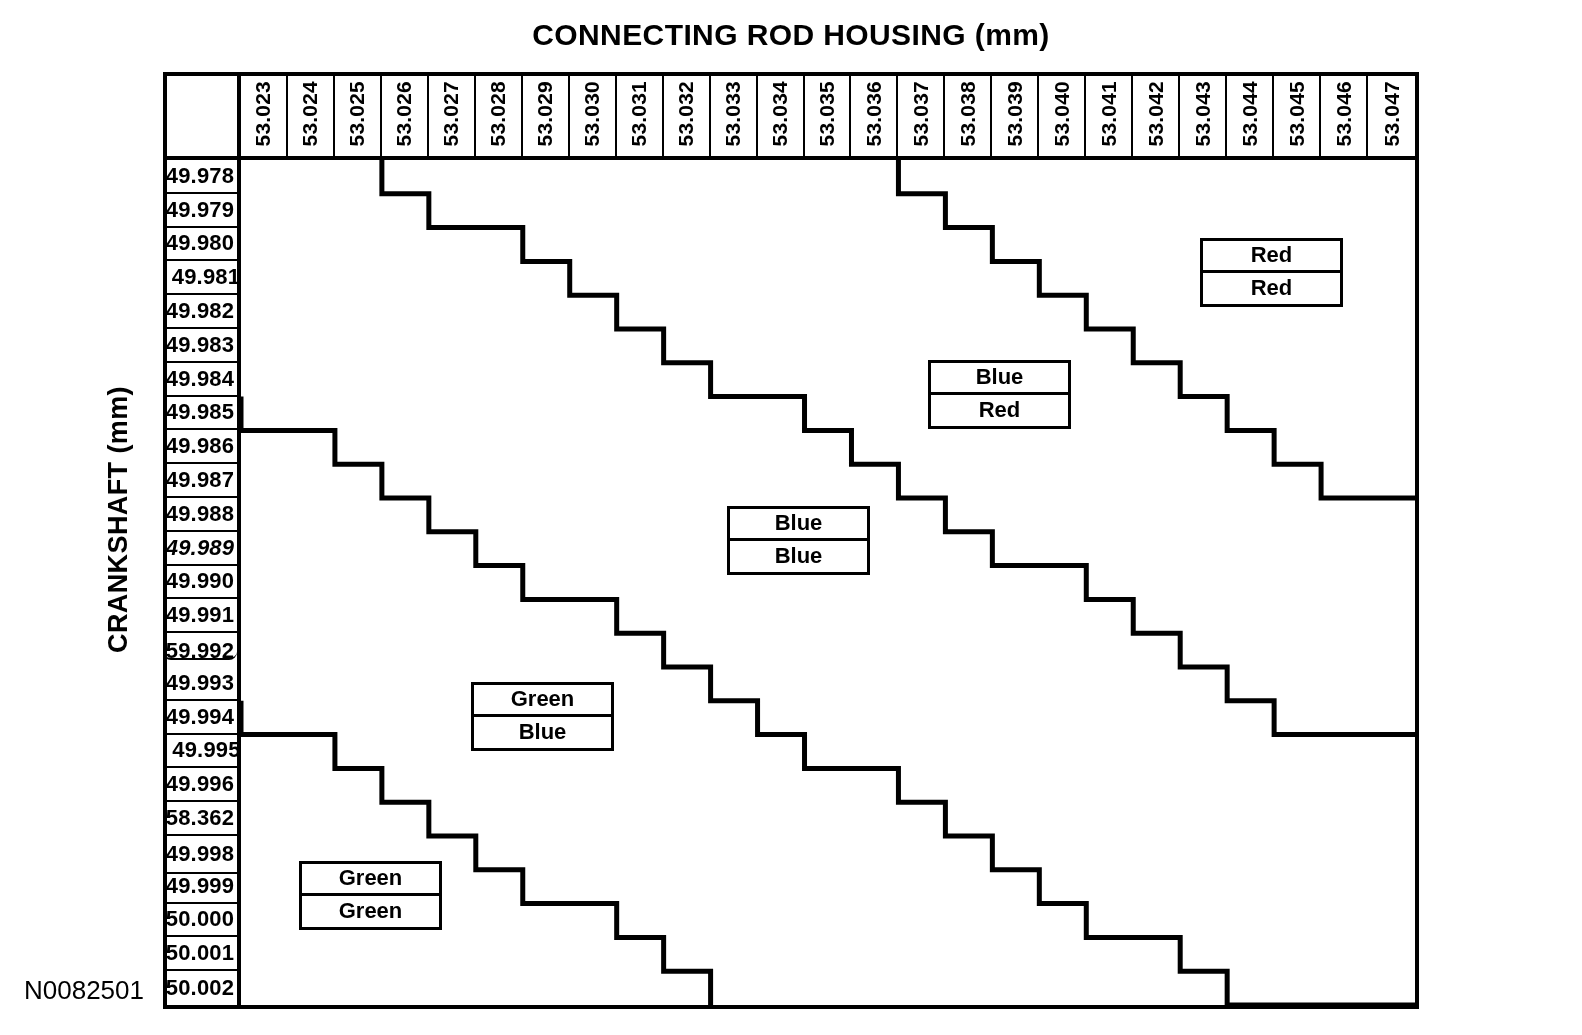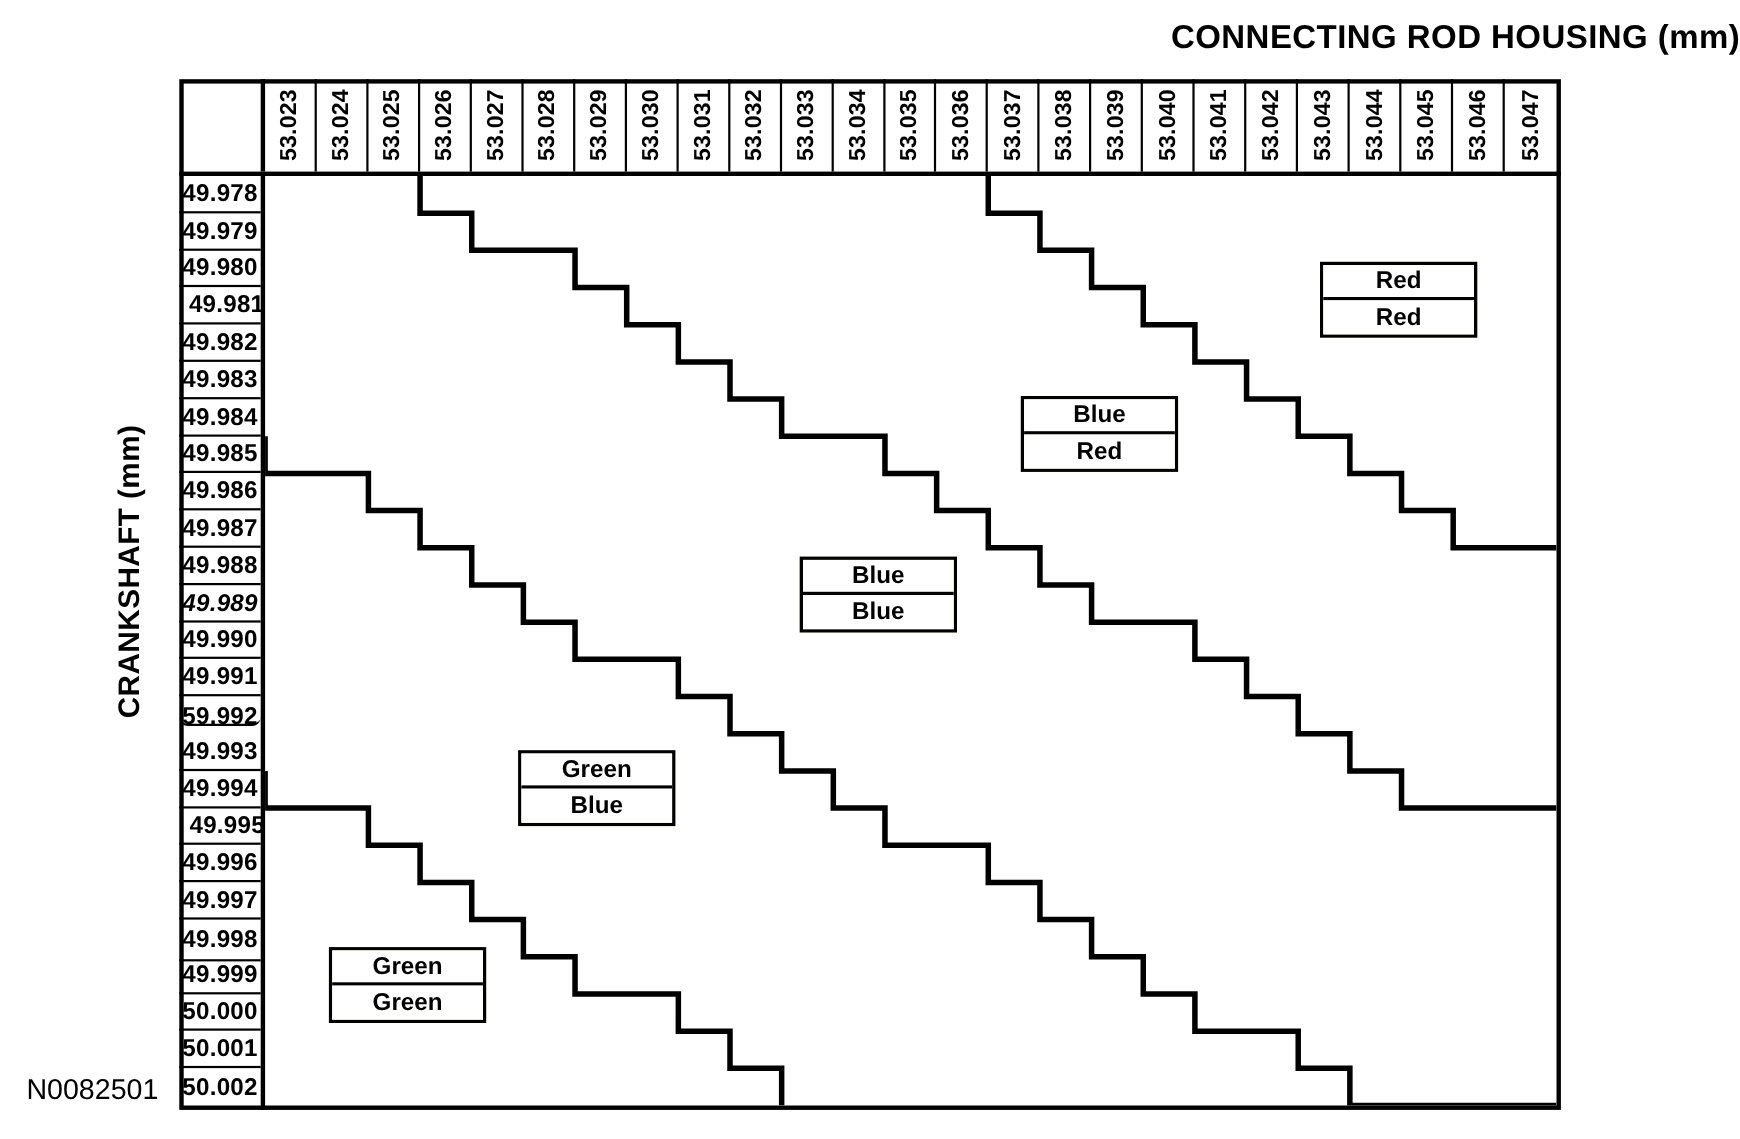--- a/index.html
+++ b/index.html
@@ -5,21 +5,21 @@
   html,body{margin:0;padding:0;background:#ffffff;}
   body{
     width:1582px;height:1035px;position:relative;overflow:hidden;
     font-family:"Liberation Sans","DejaVu Sans",sans-serif;
     color:#000000;
   }
   #chart-root{position:absolute;left:0;top:0;width:1582px;height:1035px;}
 
   
   #chart-title{
-    position:absolute;left:0;top:18px;width:1582px;text-align:right;
+    position:absolute;left:0;top:18px;width:1582px;text-align:center;
     font-size:30px;font-weight:bold;letter-spacing:.4px;
   }
 
   
   #y-axis-label{
     position:absolute;left:96px;top:370px;width:44px;height:300px;
     display:flex;align-items:center;justify-content:center;
     font-size:27px;font-weight:bold;letter-spacing:.4px;white-space:nowrap;
     writing-mode:vertical-rl;transform:rotate(180deg);
   }
@@ -71,21 +71,21 @@
   
   #plot-area{
     position:absolute;left:241px;top:160px;width:1174px;height:845px;
     overflow:visible;
   }
   #staircase-svg{position:absolute;left:0;top:0;width:1174px;height:845px;}
 
   
   .legend-box{
     position:absolute;box-sizing:border-box;
-    border:3px solid #000;background:#fef9c3;
+    border:3px solid #000;background:#7f1d1d;
   }
   .legend-row{
     box-sizing:border-box;height:50%;width:100%;
     display:flex;align-items:center;justify-content:center;
     font-size:22px;font-weight:bold;background:#fff;
   }
   .legend-row.top{border-bottom:3px solid #000;}
 </style>
 </head>
 <body>
@@ -192,21 +192,21 @@
       <div class="row-head" style="top: 304.2px; height: 33.8px;">49.987</div>
       <div class="row-head" style="top: 338px; height: 33.8px;">49.988</div>
       <div class="row-head" style="top: 371.8px; height: 33.8px; font-style: italic;">49.989</div>
       <div class="row-head" style="top: 405.6px; height: 33.8px;">49.990</div>
       <div class="row-head" style="top: 439.4px; height: 33.8px;">49.991</div>
       <div class="row-head" style="top: 484px; height: 16px; border-radius: 14px;">59.992</div>
       <div class="row-head" style="top: 507px; height: 33.8px;">49.993</div>
       <div class="row-head" style="top: 540.8px; height: 33.8px;">49.994</div>
       <div class="row-head" style="top: 574.6px; height: 33.8px; padding-left: 13px;">49.995</div>
       <div class="row-head" style="top: 608.4px; height: 33.8px;">49.996</div>
-      <div class="row-head" style="top: 642.2px; height: 33.8px;">49.997</div>
+      <div class="row-head" style="top: 642.2px; height: 33.8px;">58.362</div>
       <div class="row-head" style="top: 676px; height: 38px;">49.998</div>
       <div class="row-head" style="top: 709.8px; height: 33.8px;">49.999</div>
       <div class="row-head" style="top: 743.6px; height: 33.8px;">50.000</div>
       <div class="row-head" style="top: 777.4px; height: 33.8px;">50.001</div>
       <div class="row-head last" style="top: 811.2px; height: 33.8px;">50.002</div>
     </div>
 
   <div id="plot-area">
     <svg id="staircase-svg" viewBox="0 0 1174 845" preserveAspectRatio="none">
         <polyline points="140.88,0.00 140.88,33.80 187.84,33.80 187.84,67.60 281.76,67.60 281.76,101.40 328.72,101.40 328.72,135.20 375.68,135.20 375.68,169.00 422.64,169.00 422.64,202.80 469.60,202.80 469.60,236.60 563.52,236.60 563.52,270.40 610.48,270.40 610.48,304.20 657.44,304.20 657.44,338.00 704.40,338.00 704.40,371.80 751.36,371.80 751.36,405.60 845.28,405.60 845.28,439.40 892.24,439.40 892.24,473.20 939.20,473.20 939.20,507.00 986.16,507.00 986.16,540.80 1033.12,540.80 1033.12,574.60 1127.04,574.60 1174.00,574.60" fill="none" stroke="#000000" stroke-width="5" stroke-linejoin="miter" stroke-linecap="butt"></polyline>

